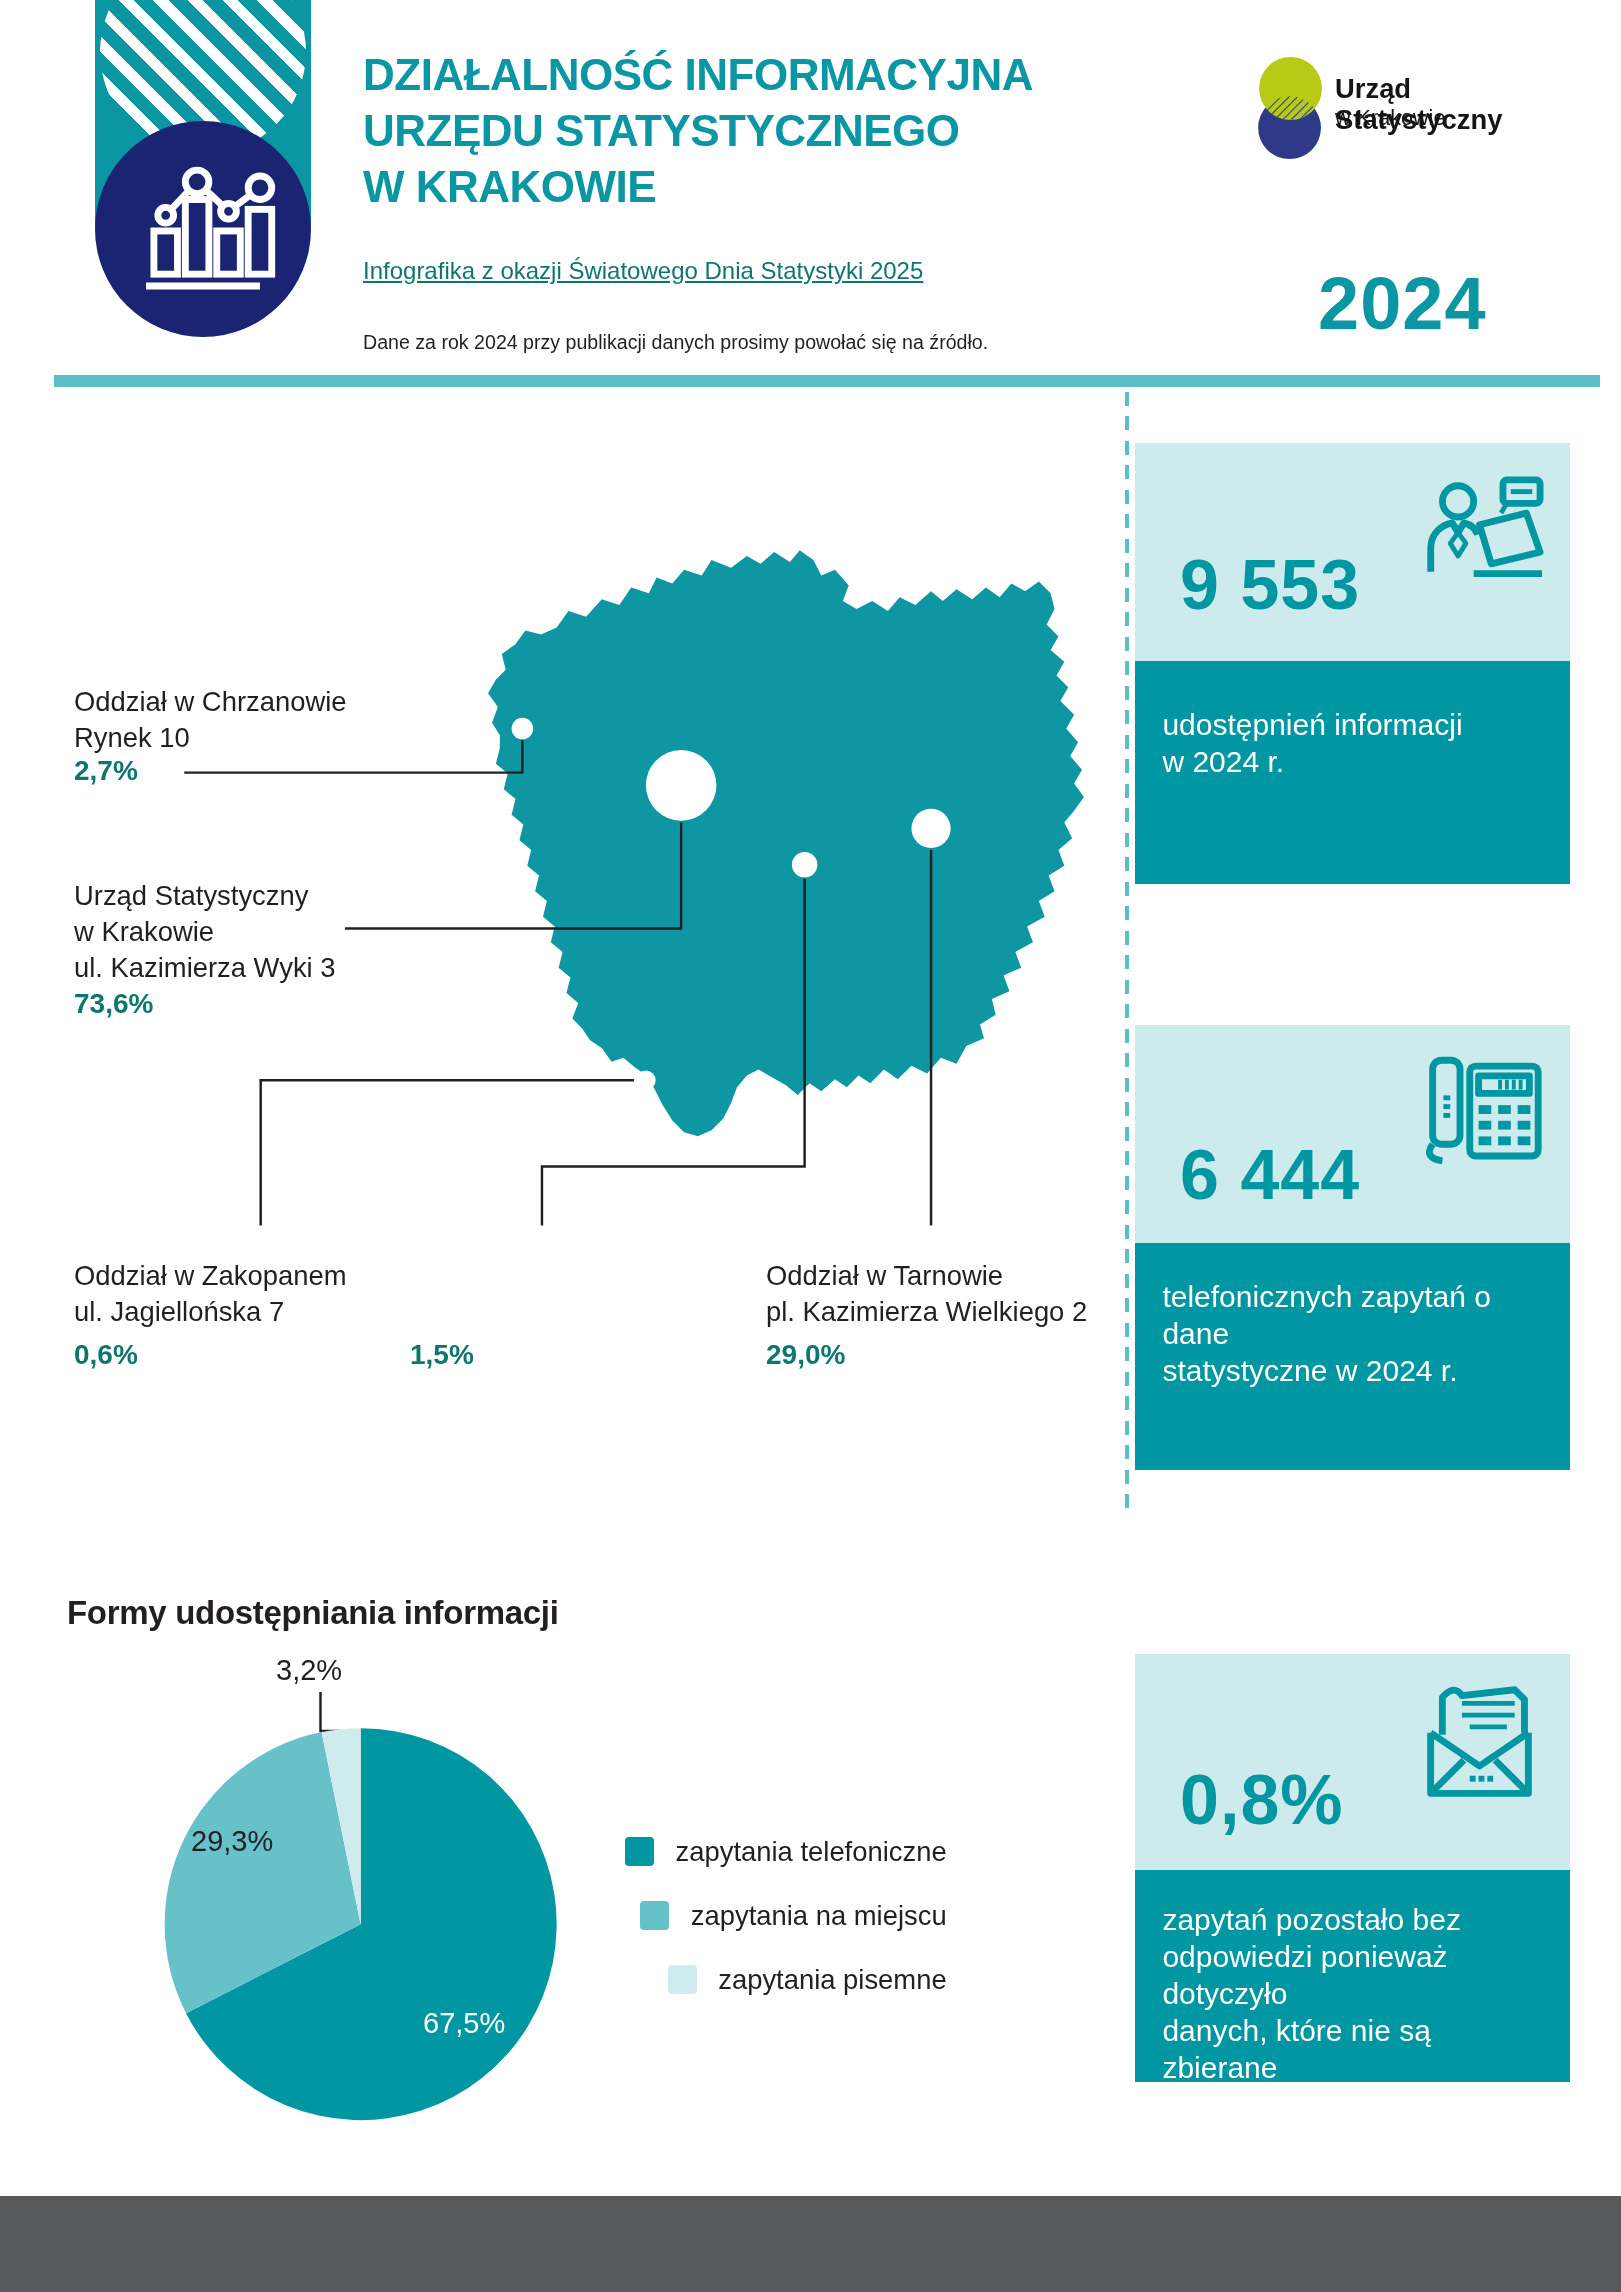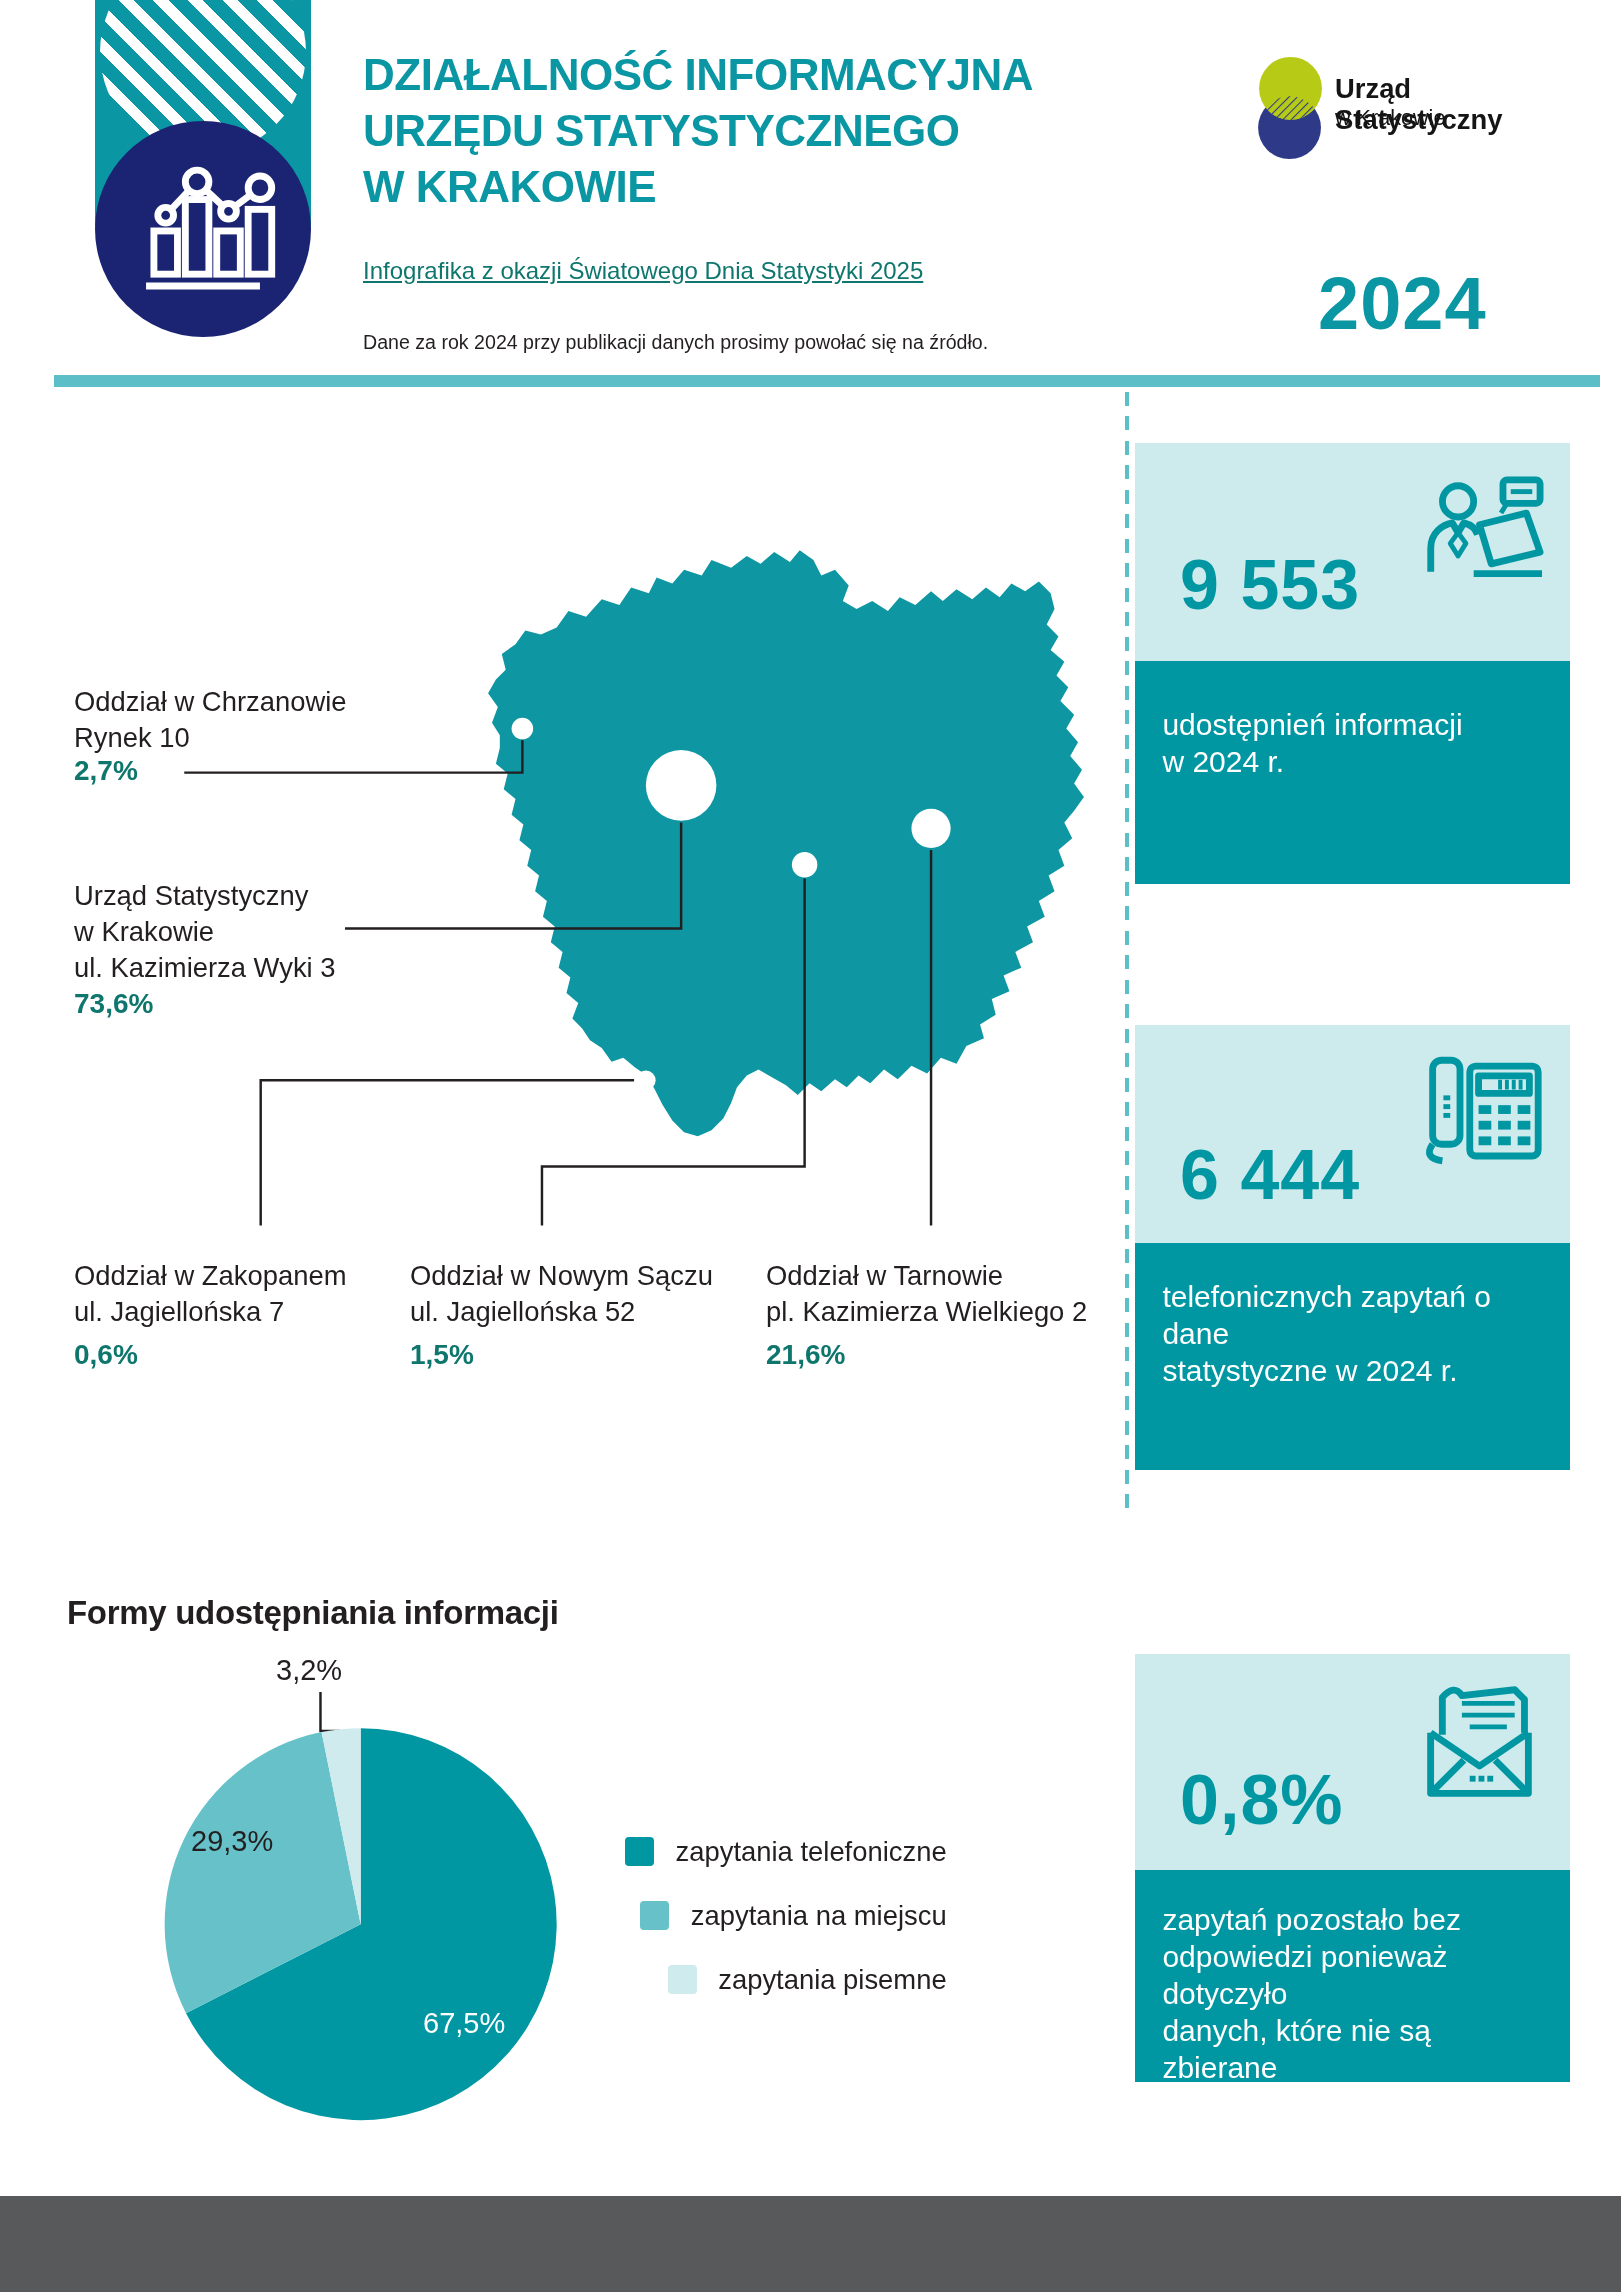--- a/index.html
+++ b/index.html
@@ -159,31 +159,27 @@
     <div>ul. Kazimierza Wyki 3</div>
   </div>
   <div class="abs share" style="left:74px;top:988px;">73,6%</div>
 
   <div class="abs office" style="left:74px;top:1258px;">
     <div>Oddział w Zakopanem</div>
     <div>ul. Jagiellońska 7</div>
   </div>
   <div class="abs share" style="left:74px;top:1339px;">0,6%</div>
 
-  <div class="abs office" style="left:410px;top:1258px;">
-    <div>Oddział w Nowym Sączu</div>
-    <div>ul. Jagiellońska 52</div>
-  </div>
   <div class="abs share" style="left:410px;top:1339px;">1,5%</div>
 
   <div class="abs office" style="left:766px;top:1258px;">
     <div>Oddział w Tarnowie</div>
     <div>pl. Kazimierza Wielkiego 2</div>
   </div>
-  <div class="abs share" style="left:766px;top:1339px;">21,6%</div>
+  <div class="abs share" style="left:766px;top:1339px;">29,0%</div>
 
   <div class="abs card" style="top:443px;height:441px;">
     <div class="card-light" style="height:218px;"></div>
     <div class="card-teal" style="top:218px;height:223px;"></div>
     <div class="abs card-value" style="left:45px;top:102px;">9 553</div>
     <svg class="abs" style="left:282px;top:33px;" width="129" height="123" viewBox="0 0 132 126">
       <g fill="none" stroke="#0097a2" stroke-width="7" stroke-linejoin="round">
         <circle cx="42" cy="26" r="16"></circle>
         <path d="M14,98 V74 C14,58 26,50 36,48 L42,58 L48,48 C56,50 60,54 62,60"></path>
         <path d="M42,58 l8,11 -8,13 -8,-13 z" stroke-width="5"></path>

